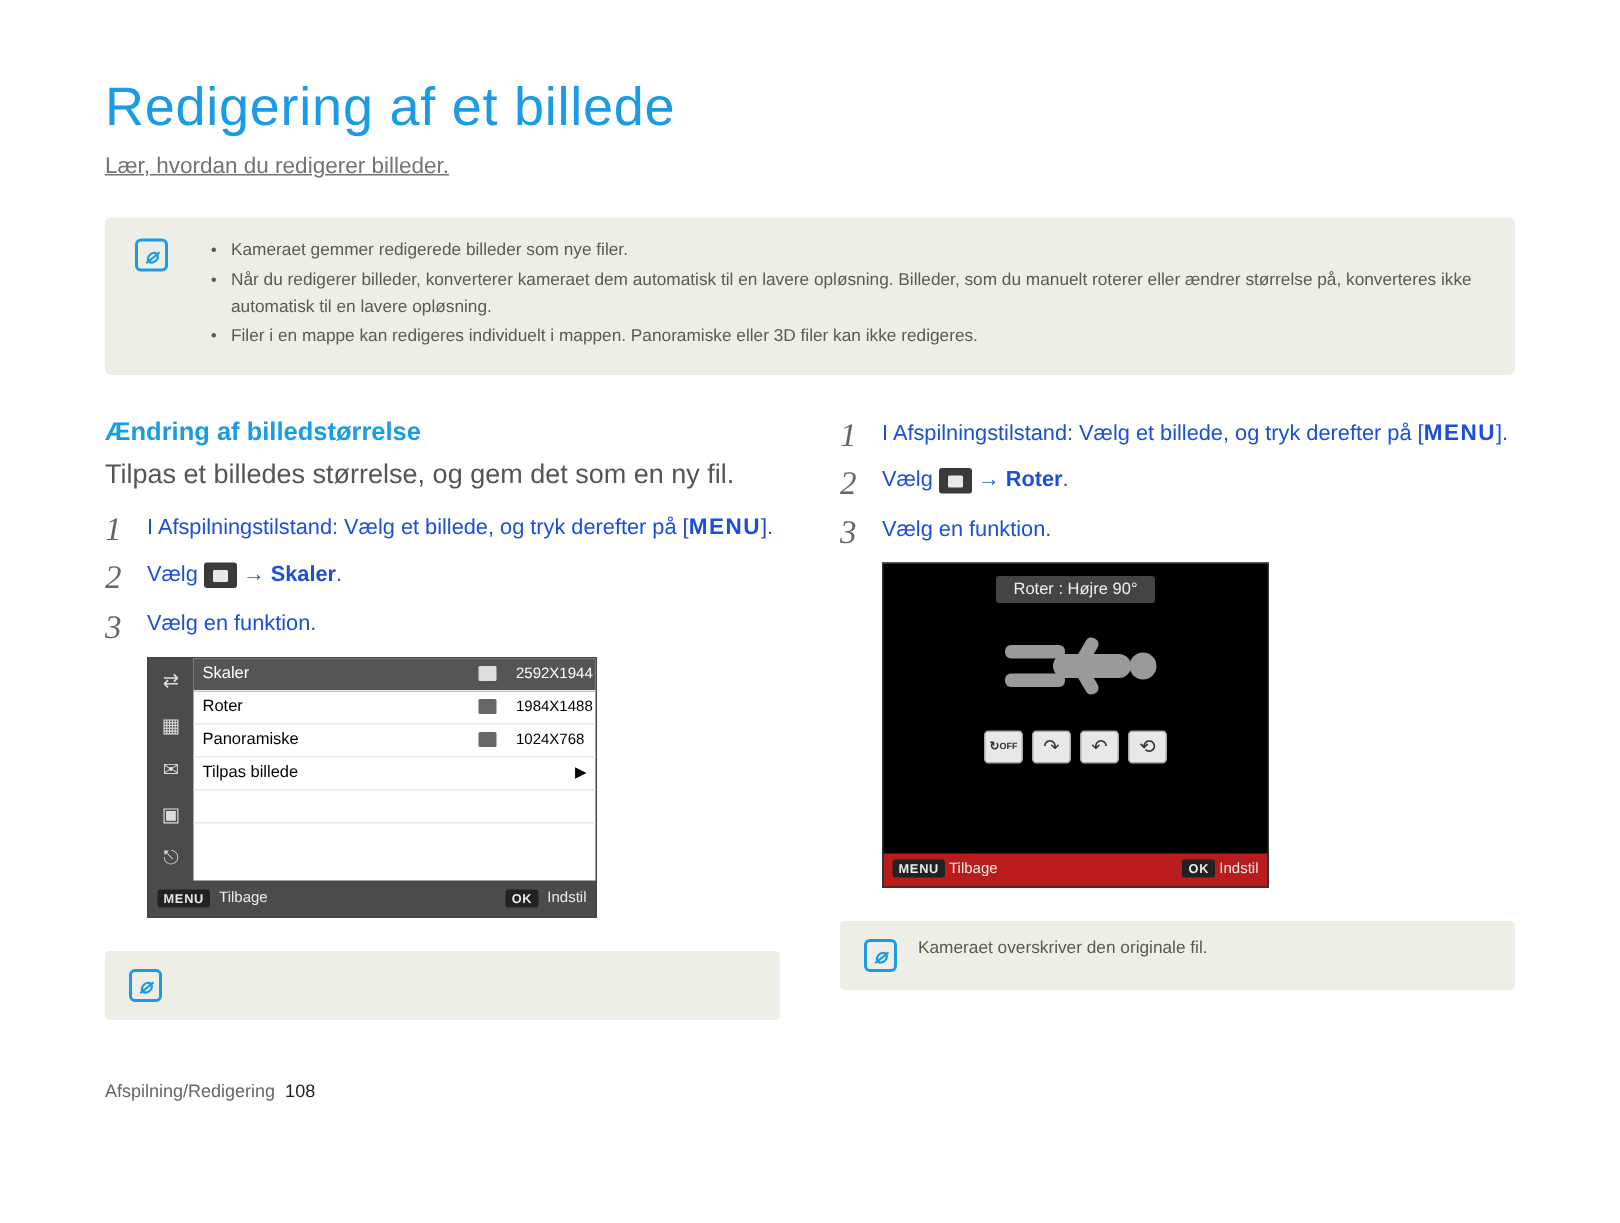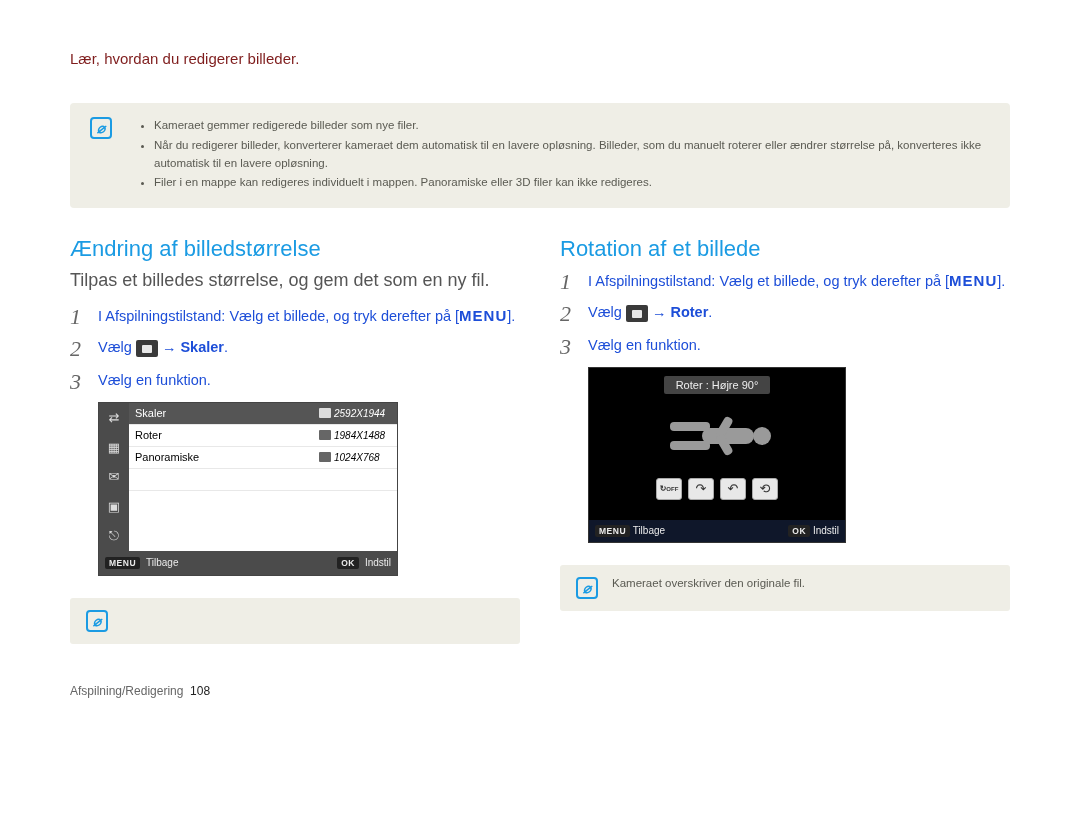--- a/index.html
+++ b/index.html
@@ -1,75 +1,76 @@
 <!DOCTYPE html>
 <html><head>
 <meta charset="utf-8">
 <style>
   * { box-sizing: border-box; margin: 0; padding: 0; }
   html, body { width: 1080px; height: 815px; font-family: Arial, Helvetica, sans-serif; background: #fff; }
   .page { padding: 50px 70px 20px 70px; }
   h1.title { font-size: 36px; font-weight: 300; color: #1b9be3; margin-bottom: 10px; letter-spacing: .5px; }
-  .intro { font-size: 15px; color: #7f1d1d; margin-bottom: 36px; }
+  .intro { font-size: 15px; color: #737373; margin-bottom: 26px; text-decoration: underline; }
   .note-box { background: #efeee6; border-radius: 4px; padding: 14px 20px 14px 20px; display: flex; gap: 14px; }
   .note-icon { width: 22px; height: 22px; border: 2px solid #1b9be3; color: #1b9be3; border-radius: 4px; font-size: 14px; font-weight: bold; font-style: italic; display:flex; align-items:center; justify-content:center; flex-shrink:0; }
   .note-box ul { list-style: disc; margin-left: 28px; }
   .note-box li { font-size: 11.5px; color: #5a5a52; line-height: 1.55; margin-bottom: 2px; }
   .columns { display: flex; gap: 40px; margin-top: 28px; }
   .col { flex: 1; }
-  h2.section { font-size: 22px; font-weight: 400; color: #1b9be3; margin-bottom: 8px; }
+  h2.section { font-size: 17px; font-weight: 700; color: #1b9be3; margin-bottom: 8px; }
   .subintro { font-size: 18px; color: #555; margin-bottom: 14px; }
   .step { display:flex; gap: 10px; margin-bottom: 8px; align-items:flex-start; }
   .step-num { font-style: italic; font-family: Georgia, serif; font-size: 22px; color: #666; width: 18px; flex-shrink:0; line-height:1.1; }
   .step-body { font-size: 14.5px; color: #1d4ed8; line-height: 1.5; }
   .menu-label { font-weight: 800; letter-spacing: 1px; font-size: 15px; }
   .arrow { font-weight: bold; }
   .bold { font-weight: bold; }
   .inline-icon { display:inline-flex; align-items:center; justify-content:center; width:22px; height:17px; background:#3a3a3a; border-radius:2px; vertical-align:middle; }
   .inline-icon::after { content:""; width:10px; height:8px; background:#e8e8e8; border-radius:1px; display:block; }
 
   
   .cam { width: 300px; border: 1px solid #444; background: #4b4b4b; margin-left: 28px; margin-top: 8px; }
   .cam-body { display:flex; height: 148px; }
   .cam-side { width: 30px; background:#4b4b4b; display:flex; flex-direction:column; }
   .cam-side div { flex:1; display:flex; align-items:center; justify-content:center; color:#ddd; font-size:13px; }
   .cam-main { flex:1; background:#fff; display:flex; }
   .cam-list { flex:1; font-size:11px; }
   .cam-list .row { display:flex; height:22px; align-items:center; border-bottom:1px solid #e8e8e8; }
   .cam-list .row.sel { background:#555; color:#fff; }
   .cam-list .row .lab { flex:1; padding-left:6px; }
-  .cam-list .row .val { width:82px; padding-left:4px; display:flex; align-items:center; gap:3px; font-size:10px;font-style:italic; }
+  .cam-list .row .val { width:82px; padding-left:4px; display:flex; align-items:center; gap:13px; font-size:10px; }
   .cam-list .row.adj { border-bottom:1px solid #e8e8e8; justify-content:space-between; padding-right:6px; }
   .sm-ic { width:12px;height:10px;background:#666;border-radius:1px;display:inline-block; }
   .sm-ic.sel { background:#ddd; }
   .chev { font-size:10px; }
   .cam-foot { height:24px; background:#4b4b4b; color:#eaeaea; font-size:10px; display:flex; align-items:center; padding: 0 6px; gap:6px; }
   .pill { background:#222; border-radius:2px; padding:1px 4px; font-size:8.5px; font-weight:bold; letter-spacing:.5px; }
   .pill.ok { }
 
   
   .cam2 { width: 258px; border: 1px solid #333; background:#000; margin-left:28px; margin-top:8px; }
-  .cam2-body { height: 152px; display:flex; flex-direction:column; align-items:center; padding-top:8px; }
+  .cam2-body { height: 193px; display:flex; flex-direction:column; align-items:center; padding-top:8px; }
   .rot-label { background:#444; color:#eee; font-size:11px; padding:3px 12px; border-radius:2px; }
   .figure { margin-top:18px; }
   .btn-row { margin-top:14px; display:flex; gap:6px; }
   .btn-row .b { width:26px; height:22px; background:#e8e8e8; border:1px solid #aaa; border-radius:3px; display:flex; align-items:center; justify-content:center; font-size:13px; color:#333; }
-  .cam2-foot { height:22px; background:#0f172a; color:#eaeaea; font-size:10px; display:flex; align-items:center; padding:0 6px; justify-content:space-between;gap:24px; }
+  .cam2-foot { height:22px; background:#b91c1c; color:#eaeaea; font-size:10px; display:flex; align-items:center; padding:0 6px; justify-content:space-between;gap:24px; }
 
   .small-note { background:#efeee6; border-radius:3px; padding:12px 16px; display:flex; gap:14px; margin-top:22px; }
   .small-note .txt { font-size:11.5px; color:#5a5a52;text-align:center; }
 
   .footer { font-size:12px; color:#666; margin-top:40px; }
   .footer .pg { color:#222; }
 </style>
 </head>
 <body>
 
 <div class="page">
 
+  <h1 class="title">Redigering af et billede</h1>
   <div class="intro">Lær, hvordan du redigerer billeder.</div>
 
   <div class="note-box">
     <div class="note-icon">⌀</div>
     <ul>
       <li>Kameraet gemmer redigerede billeder som nye filer.</li>
       <li>Når du redigerer billeder, konverterer kameraet dem automatisk til en lavere opløsning. Billeder, som du manuelt roterer eller ændrer størrelse på, konverteres ikke automatisk til en lavere opløsning.</li>
       <li>Filer i en mappe kan redigeres individuelt i mappen. Panoramiske eller 3D filer kan ikke redigeres.</li>
     </ul>
   </div>
@@ -124,41 +125,44 @@
                     <span>1984X1488</span>
                   </span>
               </div>
               <div class="row">
                 <span class="lab">Panoramiske</span>
                 <span class="val">
                     <span class="sm-ic"></span>
                     <span>1024X768</span>
                   </span>
               </div>
+              <div class="row adj">
+                <span class="lab">Tilpas billede</span>
+                <span class="chev">▶</span>
+              </div>
               <div class="row"></div>
               <div class="row" style="border-bottom:none"></div>
             </div>
           </div>
         </div>
         <div class="cam-foot">
           <span class="pill">MENU</span>
           <span>Tilbage</span>
           <span style="flex:1"></span>
           <span class="pill ok">OK</span>
           <span>Indstil</span>
         </div>
       </div>
 
       <div class="small-note">
         <div class="note-icon">⌀</div>
       </div>
     </div>
 
     <div class="col">
-      <h2 class="section">Rotation af et billede</h2>
 
       <div class="step">
         <div class="step-num">1</div>
         <div class="step-body">
           <span>I Afspilningstilstand: Vælg et billede, og tryk derefter på [</span><span class="menu-label">MENU</span><span>].</span>
         </div>
       </div>
 
       <div class="step">
         <div class="step-num">2</div>

